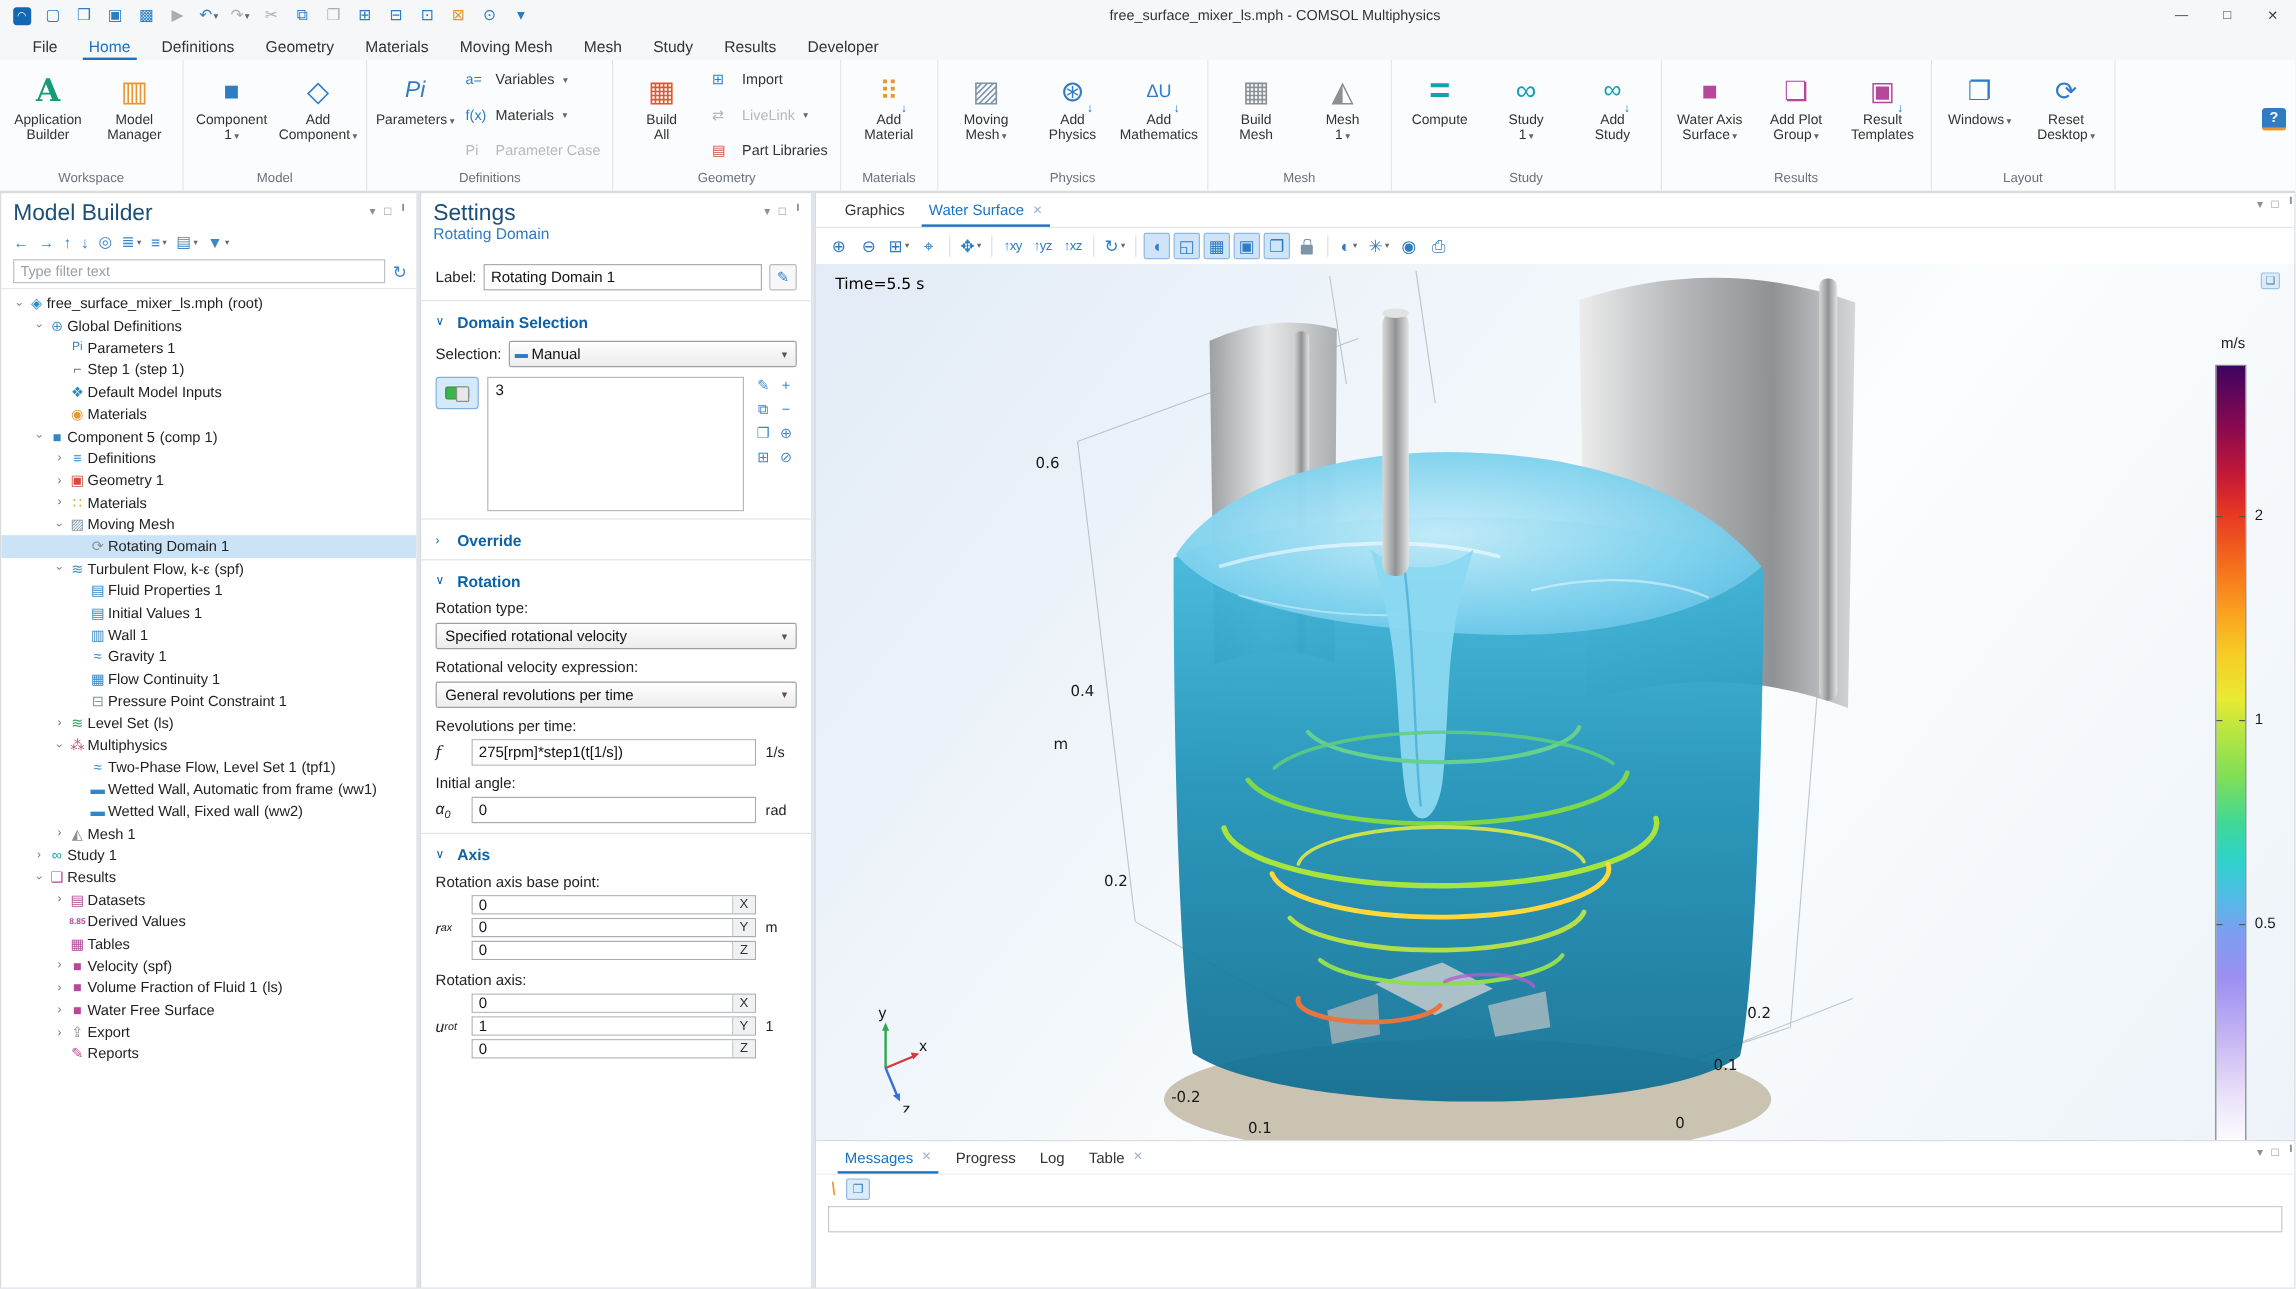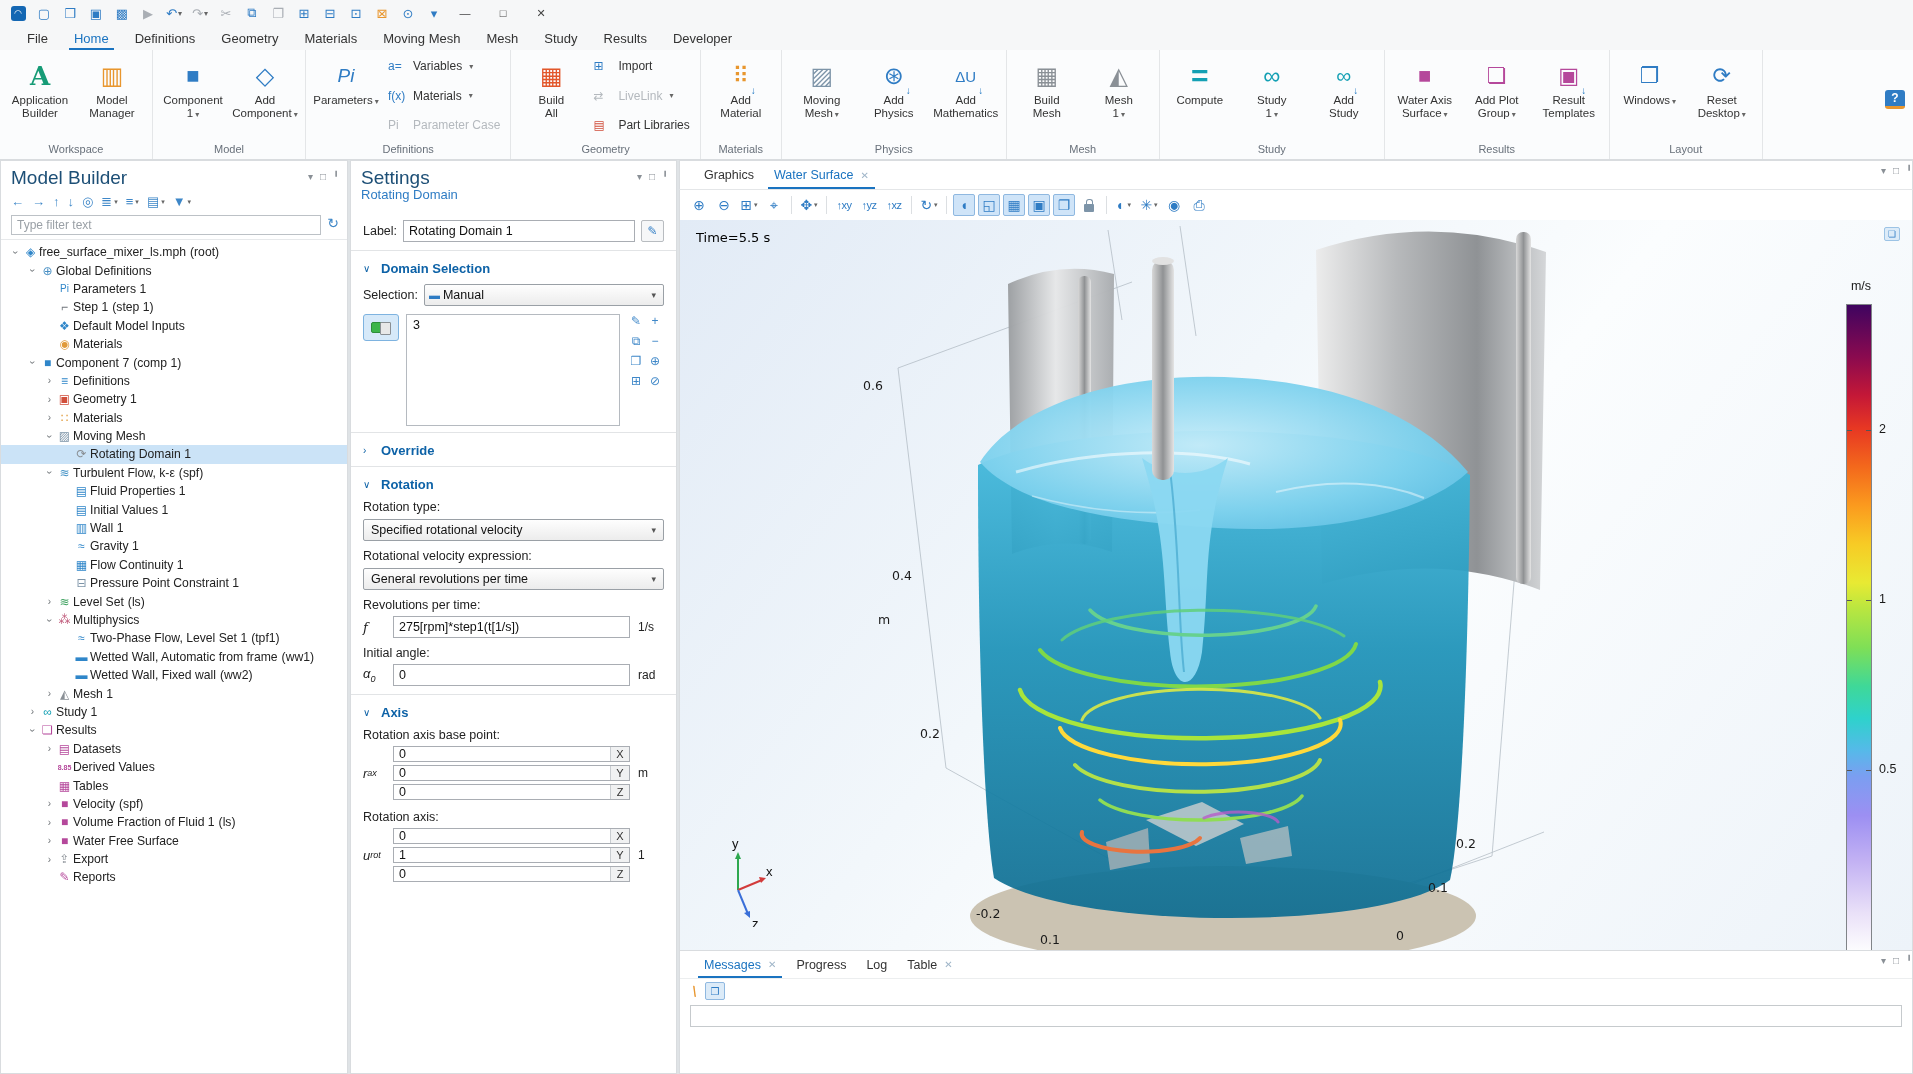--- a/index.html
+++ b/index.html
@@ -41,21 +41,21 @@
   .mbpanel{width:348px;flex:0 0 auto;}
   .setpanel{width:327px;flex:0 0 auto;}
   .phead{display:flex;align-items:flex-start;padding:6px 8px 0 10px;}
   .ptitle{font-size:19px;color:#1d4f76;flex:1;}
   .winicons{display:flex;gap:7px;color:#8a9096;font-size:10px;padding-top:4px;}
   .winicons span{cursor:default;}
   
   .mbtools{display:flex;align-items:center;gap:8px;padding:5px 8px 4px 10px;}
   .mbtools .ti{color:#3e87c8;font-size:13px;display:flex;align-items:center;}
   .mbtools .ti .qc{font-size:7px;color:#666;margin-left:2px;}
-  .filterrow{display:flex;align-items:flex-start;gap:6px;padding:2px 8px 4px 10px;}
+  .filterrow{display:flex;align-items:flex-end;gap:6px;padding:2px 8px 4px 10px;}
   .filterrow input{flex:1;height:20px;border:1px solid #bcc1c6;font-size:12px;padding:0 5px;color:#333;}
   .filterrow input::placeholder{color:#9aa0a6;}
   .refresh{color:#3e87c8;font-size:14px;}
   .tree{flex:1;overflow:hidden;border-top:1px solid #e7e9eb;padding-top:3px;}
   .trow{height:18.4px;display:flex;align-items:center;white-space:nowrap;font-size:12.2px;}
   .trow.sel{background:#cbe3f7;}
   .chev{width:13px;text-align:center;color:#707579;font-size:10px;flex:0 0 auto;}
   .chev.open{transform:rotate(90deg);}
   .ticon{width:17px;text-align:center;font-size:12px;flex:0 0 auto;}
   .ticon.tiny{font-size:7px;line-height:7px;font-weight:bold;}
@@ -149,20 +149,21 @@
         <span class="qbtn gray">✂</span>
         <span class="qbtn">⧉</span>
         <span class="qbtn gray">❐</span>
         <span class="qbtn">⊞</span>
         <span class="qbtn">⊟</span>
         <span class="qbtn">⊡</span>
         <span class="qbtn" style="color: rgb(232, 150, 46);">⊠</span>
         <span class="qbtn">⊙</span>
         <span class="qbtn">▾</span>
       </div>
+    <div class="wtitle">free_surface_mixer_ls.mph - COMSOL Multiphysics</div>
     <div class="wincontrols" id="wincontrols">
         <span class="wc">—</span>
         <span class="wc">□</span>
         <span class="wc">✕</span>
       </div>
   </div>
 
   <div class="menurow" id="menurow">
       <span class="mtab">File</span>
       <span class="mtab active">Home</span>
@@ -498,21 +499,21 @@
             <span>Default Model Inputs</span>
           </div>
           <div class="trow" style="padding-left: 42px;">
             <span class="chev"></span>
             <span class="ticon" style="color: rgb(224, 154, 58);">◉</span>
             <span>Materials</span>
           </div>
           <div class="trow" style="padding-left: 25px;">
             <span class="chev open">›</span>
             <span class="ticon" style="color: rgb(47, 134, 201);">■</span>
-            <span>Component 7</span>
+            <span>Component 5</span>
             <span class="tem">(comp 1)</span>
           </div>
           <div class="trow" style="padding-left: 42px;">
             <span class="chev">›</span>
             <span class="ticon" style="color: rgb(47, 134, 201);">≡</span>
             <span>Definitions</span>
           </div>
           <div class="trow" style="padding-left: 42px;">
             <span class="chev">›</span>
             <span class="ticon" style="color: rgb(209, 79, 60);">▣</span>

